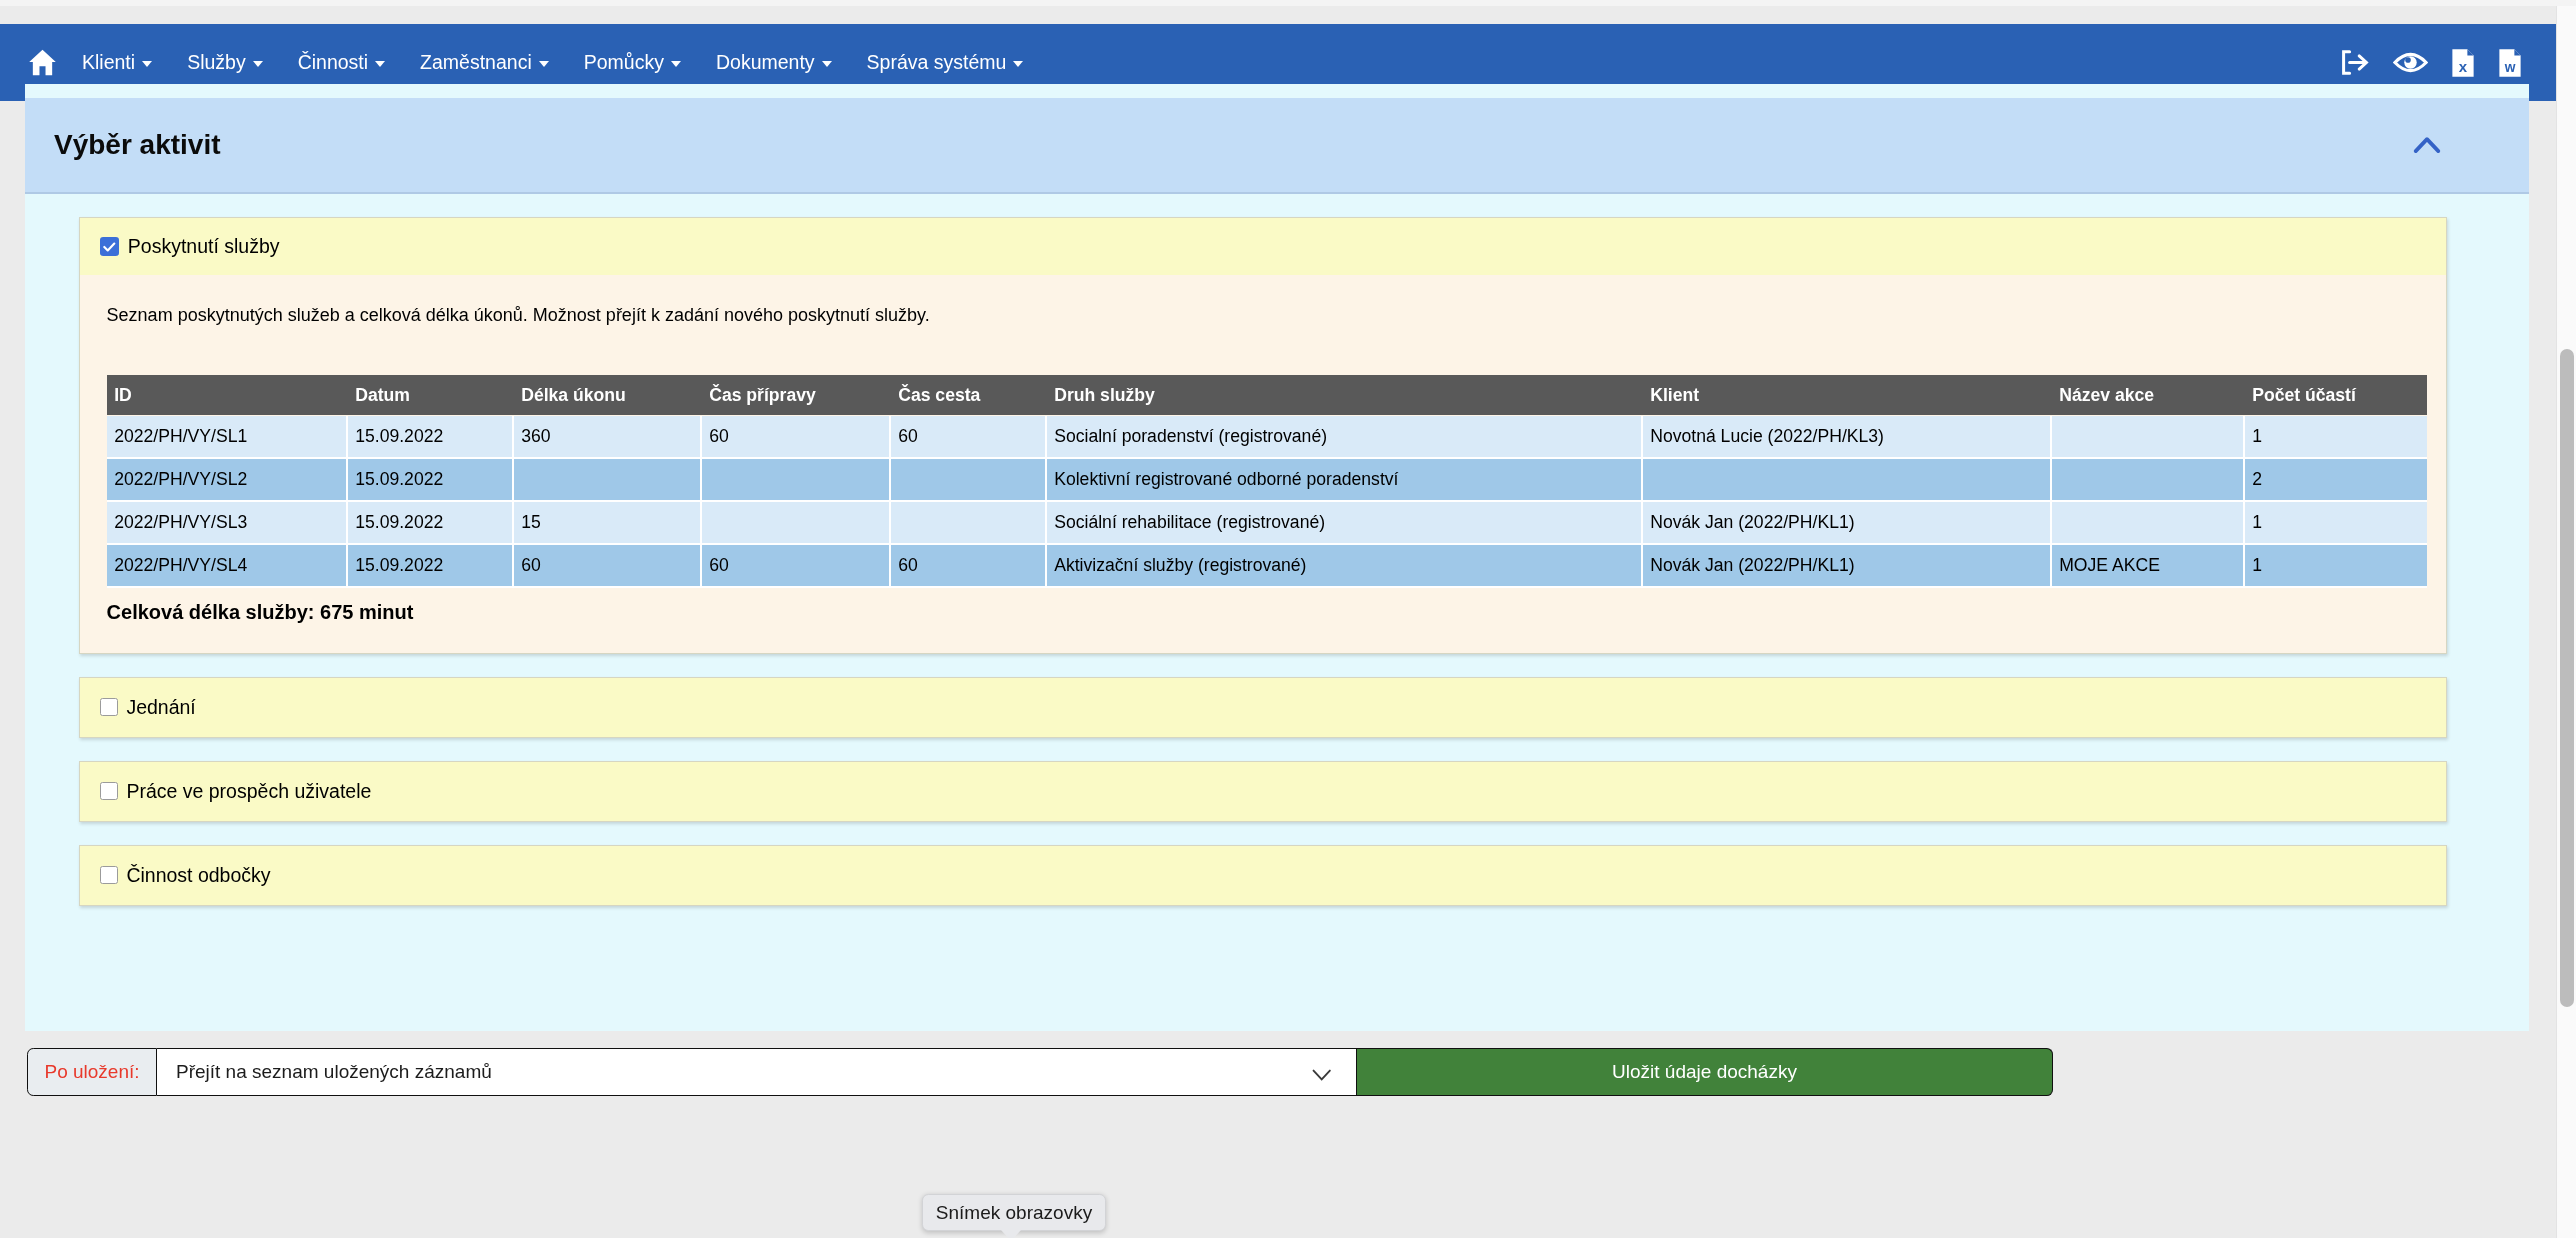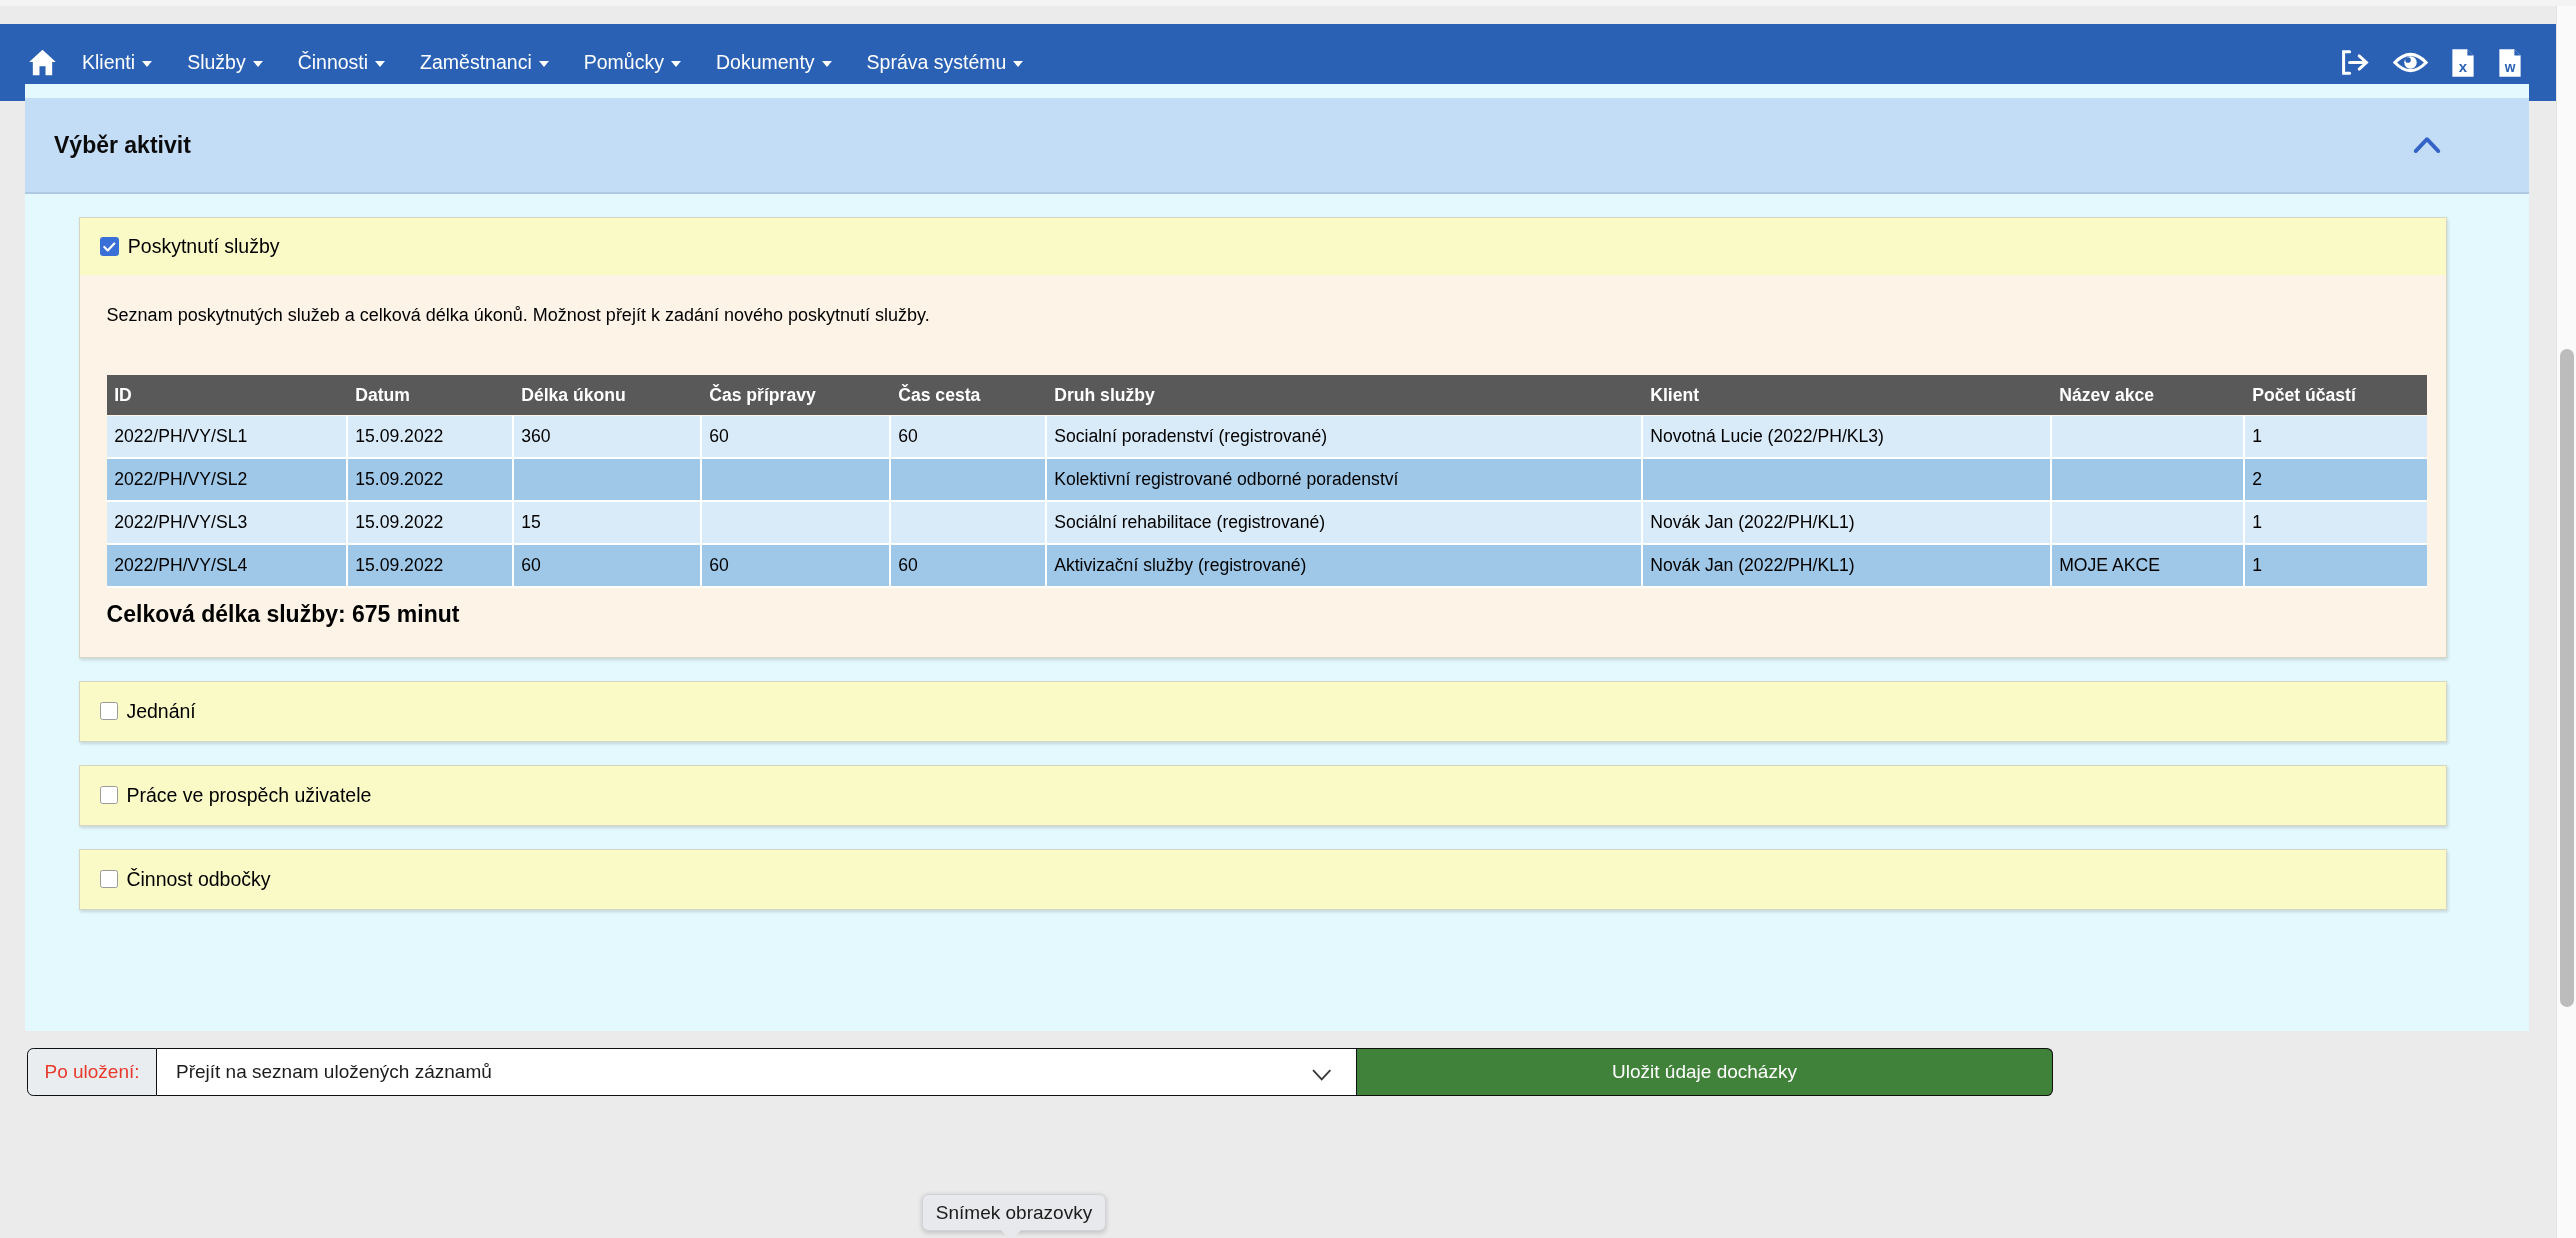--- a/index.html
+++ b/index.html
@@ -38,21 +38,21 @@
   
   .card {
     position:absolute; left:25px; top:84px; width:2504px; height:947px;
     background:#e4f9fd; padding-top:14px;
   }
   .card-header {
     height:96px; background:#c3ddf7; border-bottom:2.5px solid #afc9e5;
     display:flex; align-items:center; justify-content:space-between;
     padding:0 88px 0 29px;
   }
-  .card-title { font-size:23px; font-weight:bold; color:#0b0b0b; }
+  .card-title { font-size:28px; font-weight:bold; color:#0b0b0b; }
   .chev-up { cursor:pointer; display:flex; }
 
   .panels { padding:23px 82px 15px 54px; }
 
   .panel {
     border:1.3px solid #d6d6c2; box-shadow:1.3px 1.9px 3.1px rgba(0,0,0,.14);
     margin-bottom:23px; background:#fafac6;
   }
   .panel-head {
     height:57px; background:#fafac6; display:flex; align-items:center; padding-left:20px;
@@ -71,21 +71,21 @@
   table.svc th {
     background:#595959; color:#fff; font-weight:bold; text-align:left;
     padding:9.4px 7.6px; border-bottom:1.9px solid #fdf4e7; white-space:nowrap;
   }
   table.svc td {
     padding:10px 7.6px; border-right:2.5px solid #fff; border-bottom:2.5px solid #fff; white-space:nowrap; overflow:hidden;
   }
   table.svc td:last-child { border-right:none; }
   tr.row-light td { background:#d9eaf8; }
   tr.row-dark  td { background:#9fc8e8; }
-  .total-line { font-size:23px; font-weight:bold; margin:12.6px 0 0 14px; }
+  .total-line { font-size:20px; font-weight:bold; margin:12.6px 0 0 14px; }
 
   
   .footerbar { position:absolute; left:27px; top:1048px; width:2026px; height:48px; display:flex; }
   .after-save {
     width:130px; background:#e9edf0; border:1.9px solid #101010; border-radius:6.3px 0 0 6.3px;
     display:flex; align-items:center; justify-content:center;
     color:#e8392b; font-size:19px;
   }
   .after-select {
     flex:0 0 1200px; background:#fff; border:1.9px solid #101010; border-left:none;

